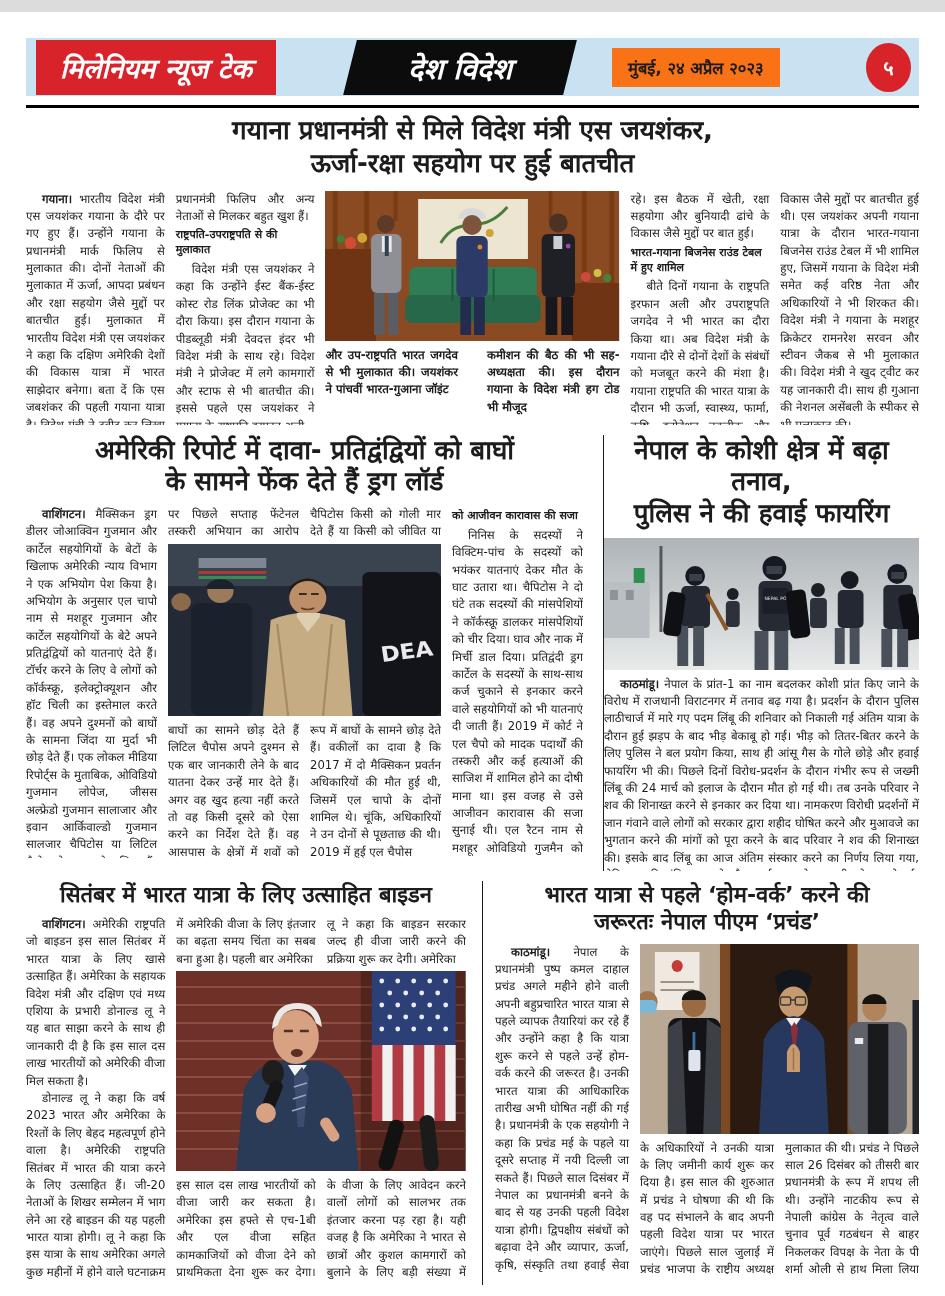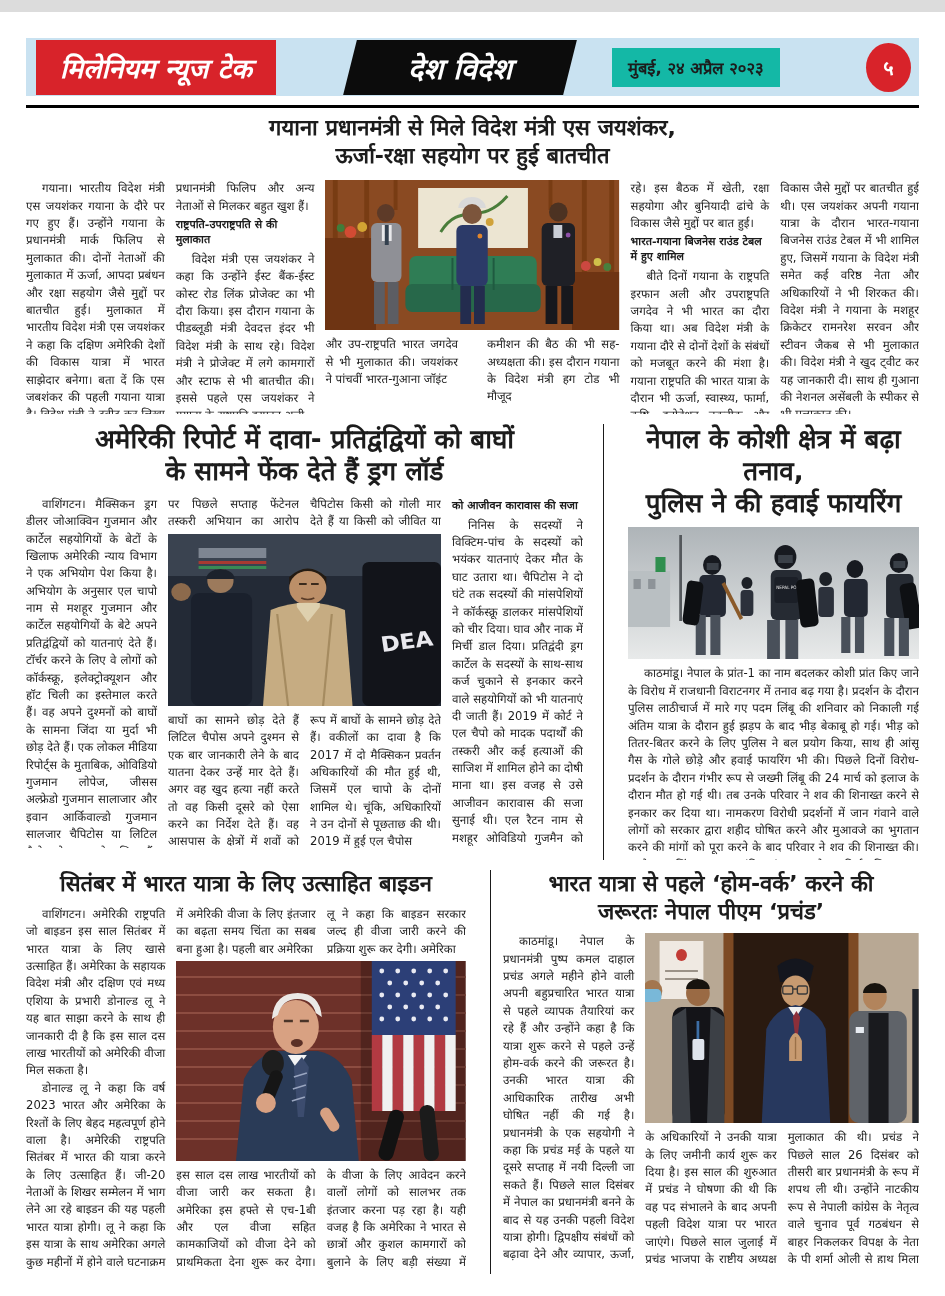--- a/index.html
+++ b/index.html
@@ -7,53 +7,53 @@
   .page { width:945px; height:1296px; margin:12px auto; background:#ffffff; color:#1c1c1c;
           padding:26px 26px 0; overflow:hidden; position:relative; }
 
   
   .header-strip { height:58px; background:#c9e2f1; display:flex; align-items:center; }
   .brand-box { background:#d8232a; color:#fff; font-weight:bold; font-style:italic;
                font-size:27px; padding:9px 24px; margin-left:10px; white-space:nowrap; }
   .section-box { background:#0c0c0c; color:#fff; font-weight:bold; font-style:italic;
                  font-size:29px; padding:8px 58px; transform:skewX(-14deg); margin-left:74px; white-space:nowrap; }
   .section-box > span { display:inline-block; transform:skewX(14deg); }
-  .date-box { background:#14b8a6; font-weight:bold; font-size:16.5px; padding:8px 16px; margin-left:42px; white-space:nowrap; }
+  .date-box { background:#f97316; font-weight:bold; font-size:16.5px; padding:8px 16px; margin-left:42px; white-space:nowrap; }
   .page-circle { width:45px; height:49px; background:#d8232a; color:#fff; border-radius:50%;
                  display:flex; align-items:center; justify-content:center; font-size:20px; font-weight:bold;
                  margin-left:auto; margin-right:8px; }
   .top-rule { height:3px; background:#000; margin:9px 0 6px; }
 
   
-  .headline-xl { text-align:center; font-size:22px; font-weight:800; line-height:1.28; margin:4px 0 10px; }
+  .headline-xl { text-align:center; font-size:26px; font-weight:800; line-height:1.28; margin:4px 0 10px; }
   .headline-lg { text-align:center; font-size:26px; font-weight:800; line-height:1.22; margin:0 0 8px; }
   .headline-md { text-align:center; font-size:22px; font-weight:800; line-height:1.25; margin:0 0 8px; }
   .body-txt { font-size:11.6px; line-height:1.5; text-align:justify; }
   .body-txt p { margin:0; }
   .indent { text-indent:16px; }
-  .dateline { font-weight:normal; }
+  .dateline { font-weight:bold; }
   .subhead { font-weight:bold; font-size:11px; line-height:1.35; margin:3px 0; text-align:left; }
   .photo { width:100%; display:block; }
   figure { margin:0; }
 
   
   .guyana-cols { display:grid; grid-template-columns:1fr 1fr 2.12fr 1fr 1fr; gap:11px; height:234px; overflow:hidden; }
-  .mini-cols { display:grid; grid-template-columns:1fr 1fr; gap:29px; margin-top:6px; }
+  .mini-cols { display:grid; grid-template-columns:1fr 1fr; gap:29px; margin-top:6px;font-weight:bold; }
 
   
   .row2 { display:grid; grid-template-columns:1fr 316px; gap:8px; margin-top:10px; height:436px; overflow:hidden; }
   .chapo-sec { padding-right:12px; }
   .chapo-cols { display:grid; grid-template-columns:repeat(4,1fr); gap:11px; height:352px; overflow:hidden; }
   .chapo-mid { grid-column:2 / span 2; }
   .mini-top { height:38px; overflow:hidden; }
-  .nepal-sec { border-left:1.5px solid #1a1a1a; padding-left:24px; }
+  .nepal-sec { border-left:1.5px solid #1a1a1a; padding-left:0; }
   .nepal-body { margin-top:6px; height:228px; overflow:hidden; }
 
   
-  .row3 { display:grid; grid-template-columns:452px 1fr; gap:12px; margin-top:10px; height:404px; overflow:hidden; }
+  .row3 { display:grid; grid-template-columns:452px 1fr; gap:4px; margin-top:10px; height:404px; overflow:hidden; }
   .biden-sec { padding-right:12px; }
   .col3-grid { display:grid; grid-template-columns:repeat(3,1fr); gap:11px; overflow:hidden; }
   .biden-cols { height:364px; }
   .biden-mid { grid-column:2 / span 2; }
   .mini-top-3 { height:55px; overflow:hidden; }
   .prachanda-sec { border-left:1.5px solid #1a1a1a; padding-left:12px; }
   .prachanda-cols { height:330px; }
   .prachanda-mid { grid-column:2 / span 2; }
   .mini-top-4 { height:72px; overflow:hidden; }
 </style>

